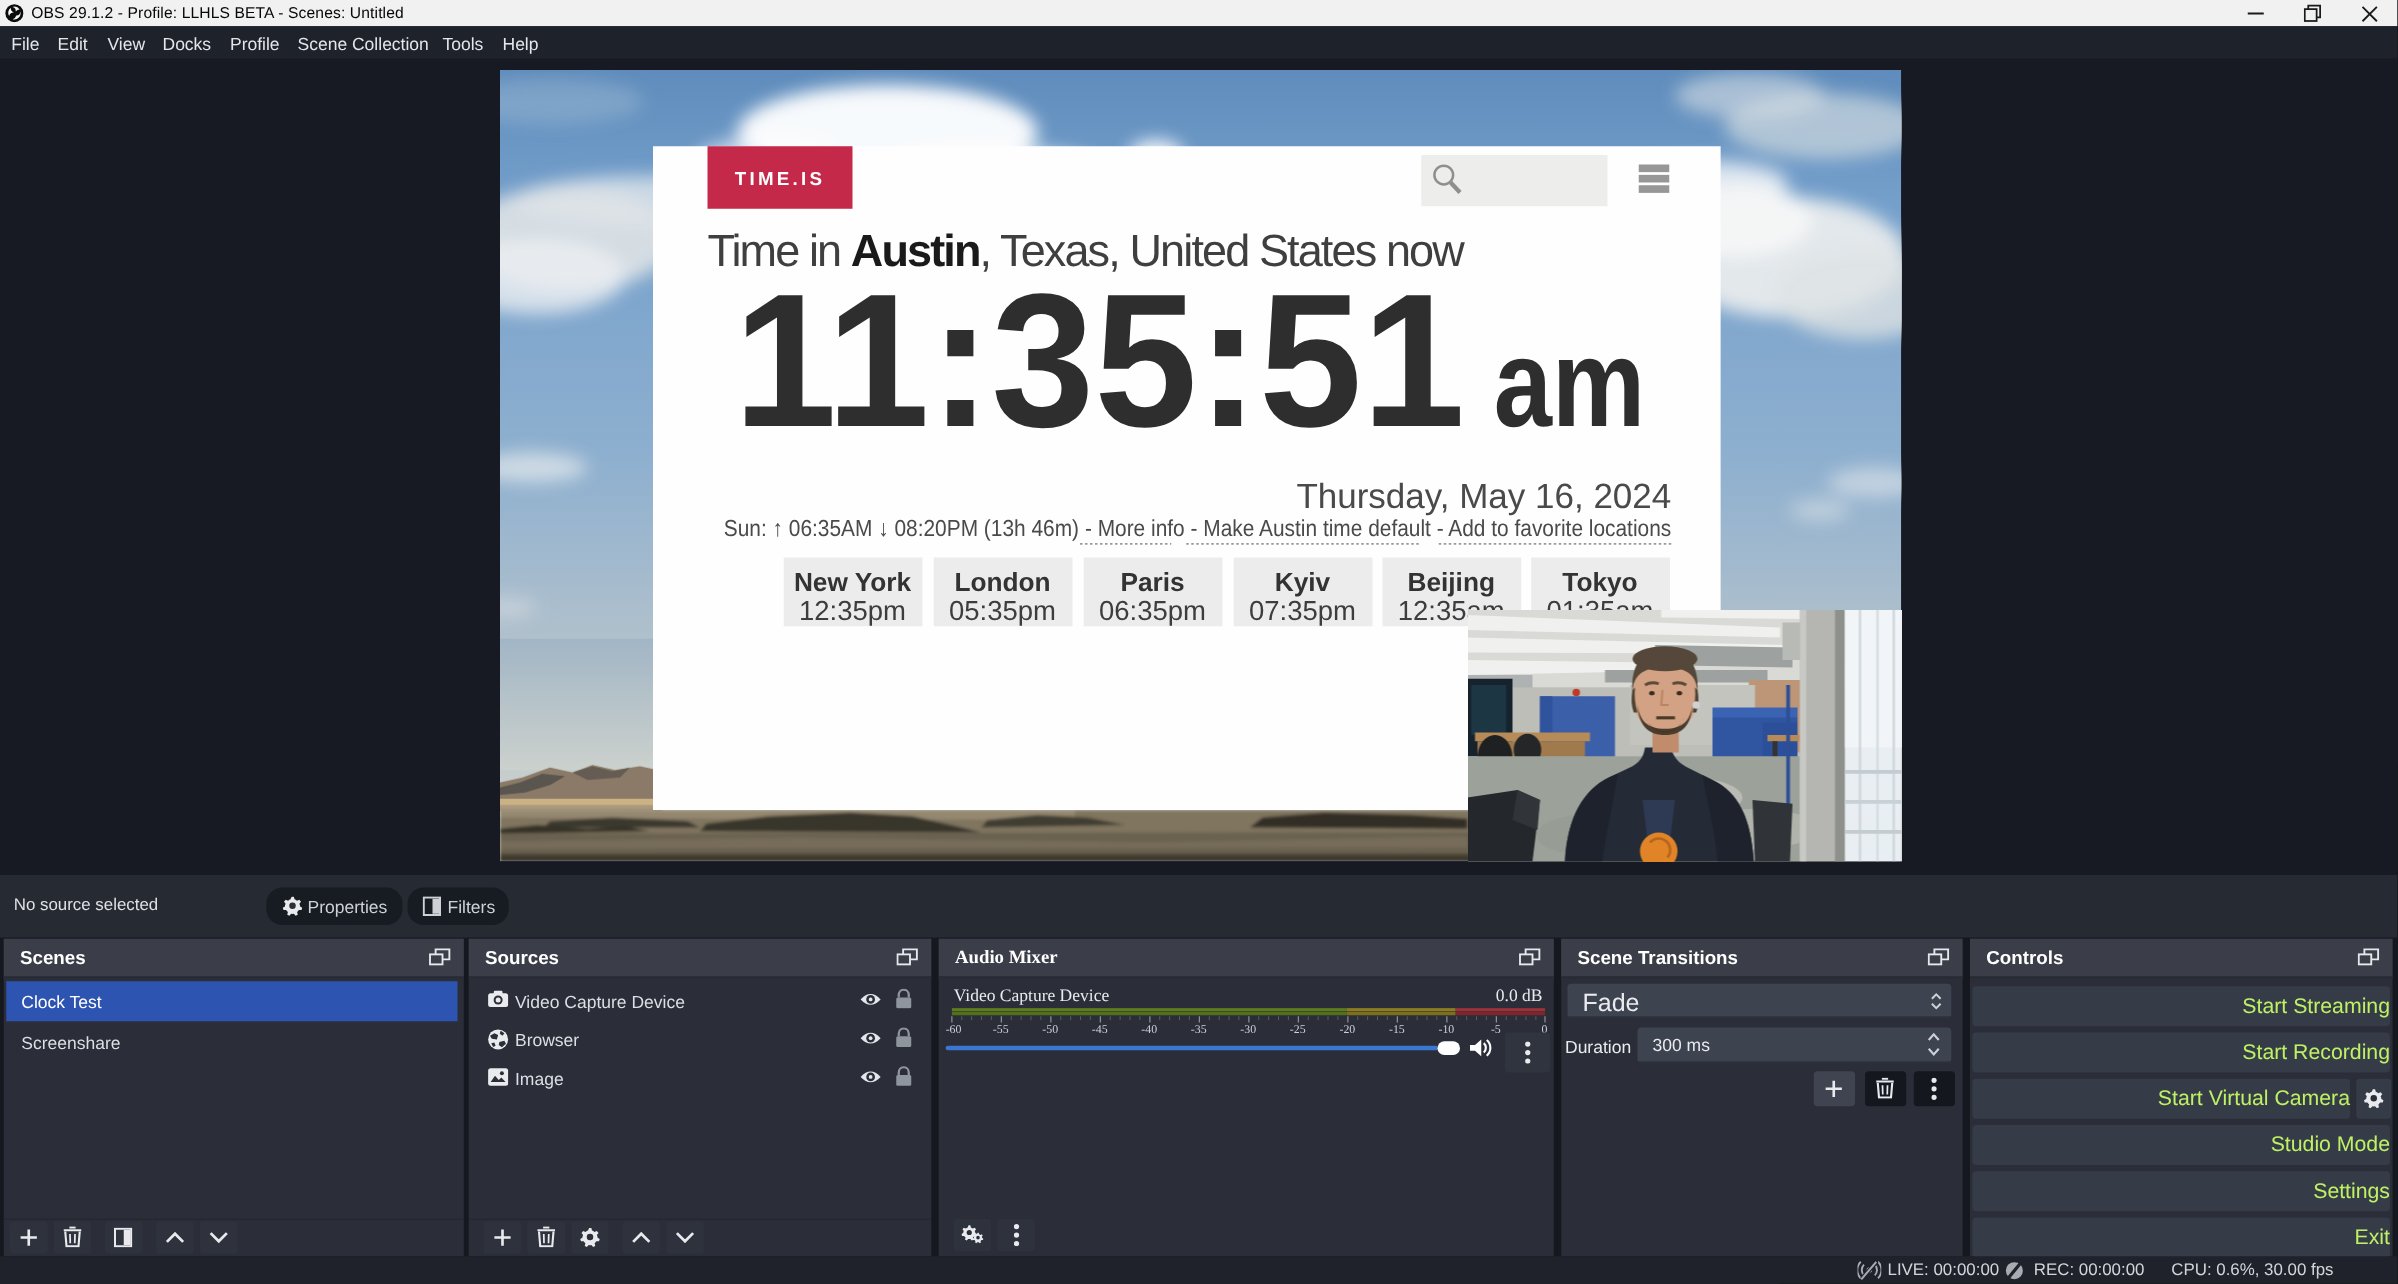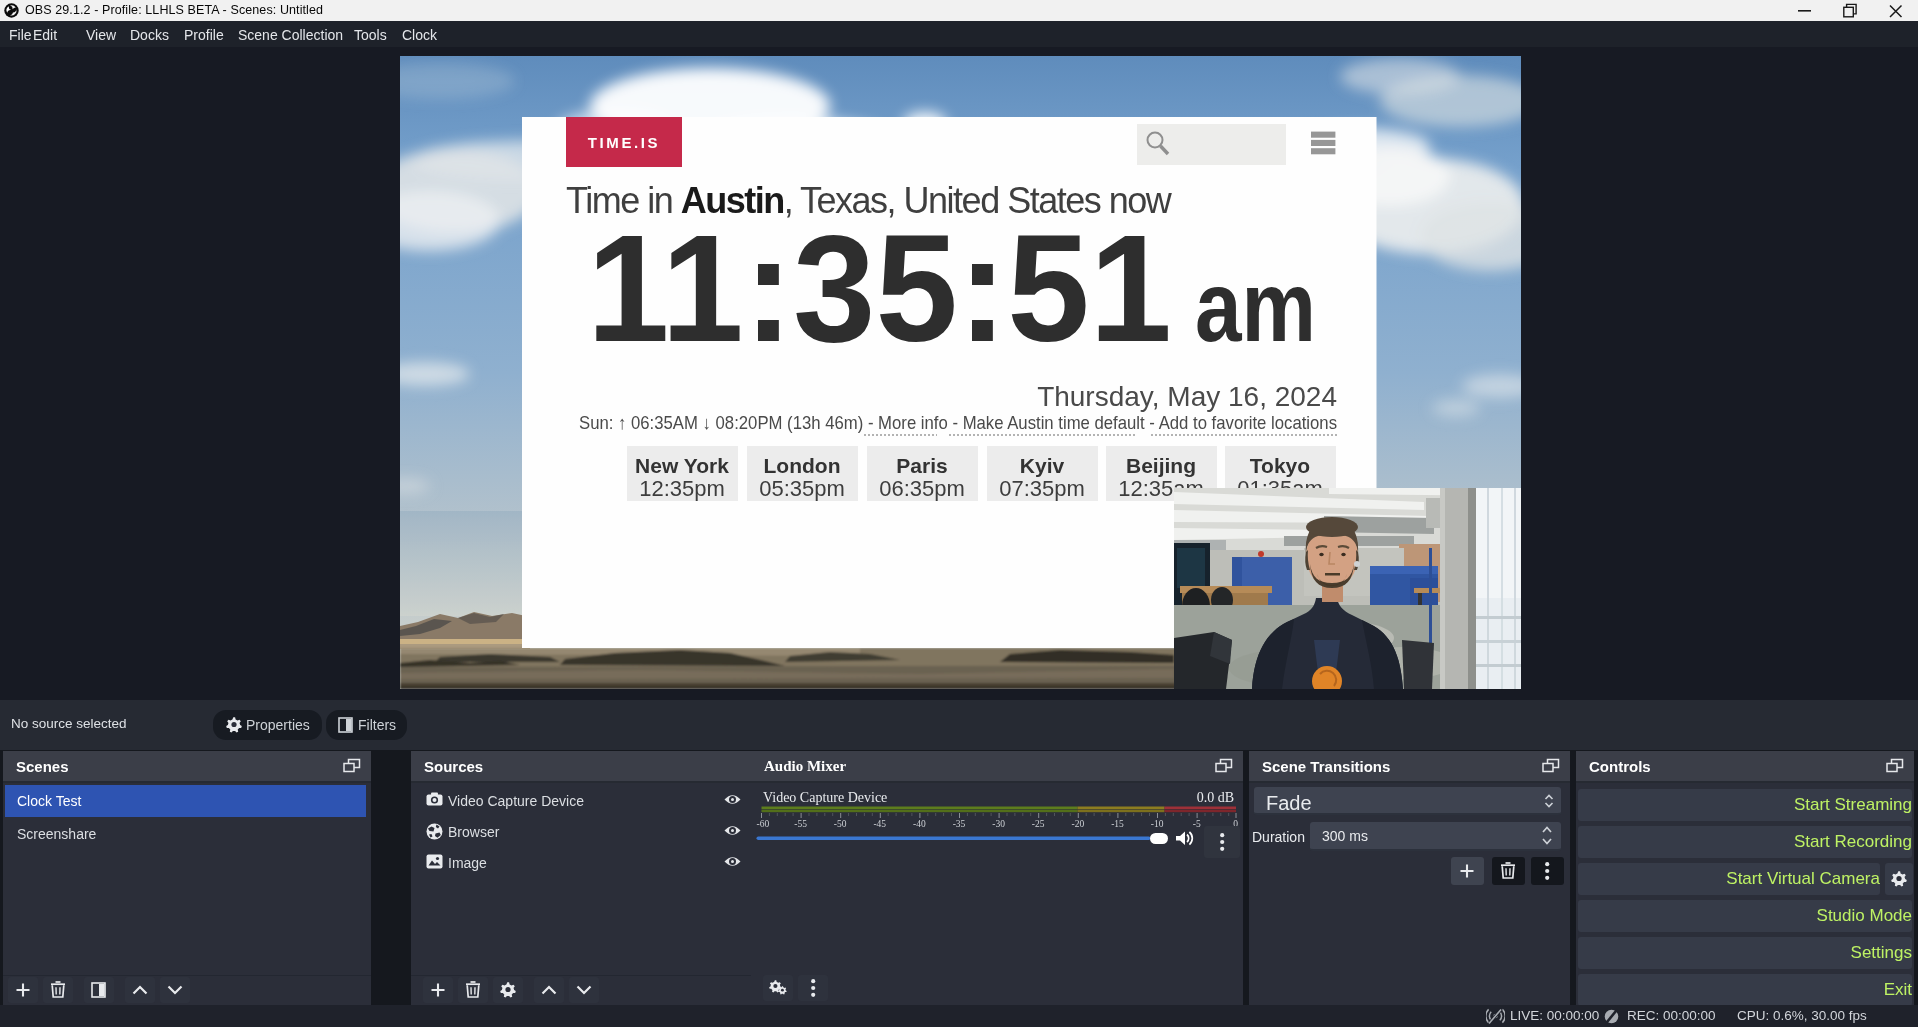--- a/index.html
+++ b/index.html
@@ -84,27 +84,27 @@
       <rect x="0.8" y="7.3" width="9.5" height="9.5" fill="none" stroke="#1a1a1a" stroke-width="1.4"></rect>
       <path d="M3.6 7.3 L3.6 4.4 L13.1 4.4 L13.1 13.9 L10.3 13.9" fill="none" stroke="#1a1a1a" stroke-width="1.4"></path>
     </svg>
     <svg class="abs" style="left:1889px;top:0" width="14" height="21" viewBox="0 0 14 21">
       <path d="M1 5.5 L12.5 17 M12.5 5.5 L1 17" stroke="#1a1a1a" stroke-width="1.5"></path>
     </svg>
   </div>
 
   <div id="menubar">
     <span style="left:9px">File</span>
-    <span style="left:33px">Edit</span>
+    <span style="left:46px">Edit</span>
     <span style="left:86px">View</span>
     <span style="left:130px">Docks</span>
     <span style="left:184px">Profile</span>
     <span style="left:238px">Scene Collection</span>
     <span style="left:354px">Tools</span>
-    <span style="left:402px">Clock</span>
+    <span style="left:402px">Help</span>
   </div>
 
   <div id="canvas">
     <div id="video">
       <svg width="1121" height="633" viewBox="0 0 1121 633">
 
         <defs>
           <linearGradient id="sky" x1="0" y1="0" x2="0" y2="1">
             <stop offset="0" stop-color="#5f8cbc"></stop>
             <stop offset="0.18" stop-color="#76a1cc"></stop>
@@ -380,21 +380,21 @@
         <svg class="abs" style="left:7px;top:8px" width="16" height="10" viewBox="0 0 16 10">
           <path d="M1.5 8.5 L8 2 L14.5 8.5" fill="none" stroke="#e8eaed" stroke-width="2.2"></path>
         </svg>
       </div>
     <div class="pbtn" style="left:157px;top:226px;width:30px;height:26px">
         <svg class="abs" style="left:7px;top:8px" width="16" height="10" viewBox="0 0 16 10">
           <path d="M1.5 1.5 L8 8 L14.5 1.5" fill="none" stroke="#e8eaed" stroke-width="2.2"></path>
         </svg>
       </div>
   </div>
-  <div class="panel" id="p-sources" style="left:375px; width:370px;margin-left:36px;">
+  <div class="panel" id="p-sources" style="left:375px; width:370px;">
     <div class="phead">
         <span class="t">Sources</span>
       <svg class="pop" viewBox="0 0 18 16">
           <use href="#sym-pop"></use>
         </svg>
     </div>
     
     <svg class="abs" style="left:15px;top:41px" width="17" height="14" viewBox="0 0 17 14">
       <rect x="0.5" y="2.5" width="16" height="11" rx="2" fill="#e9ebee"></rect>
       <rect x="5" y="0.5" width="7" height="3" rx="1" fill="#e9ebee"></rect>

